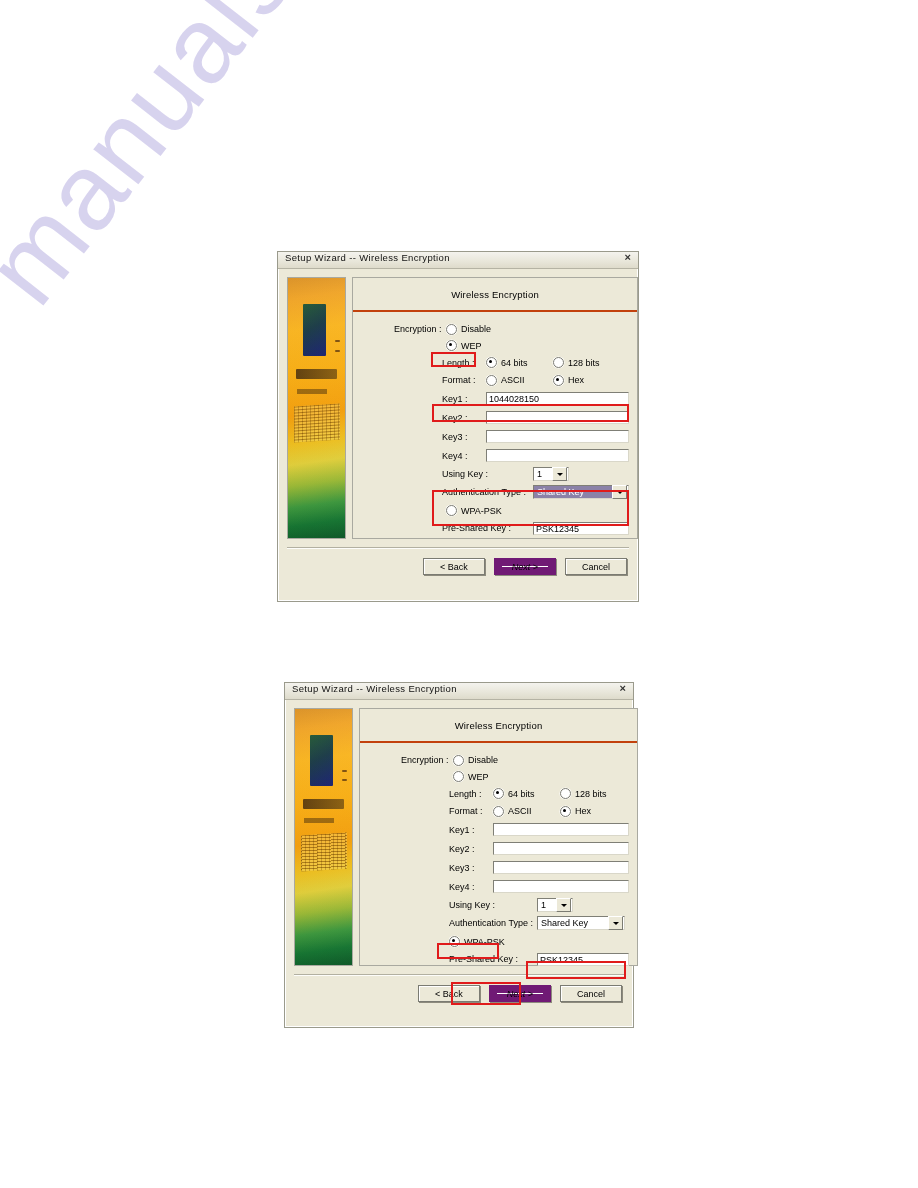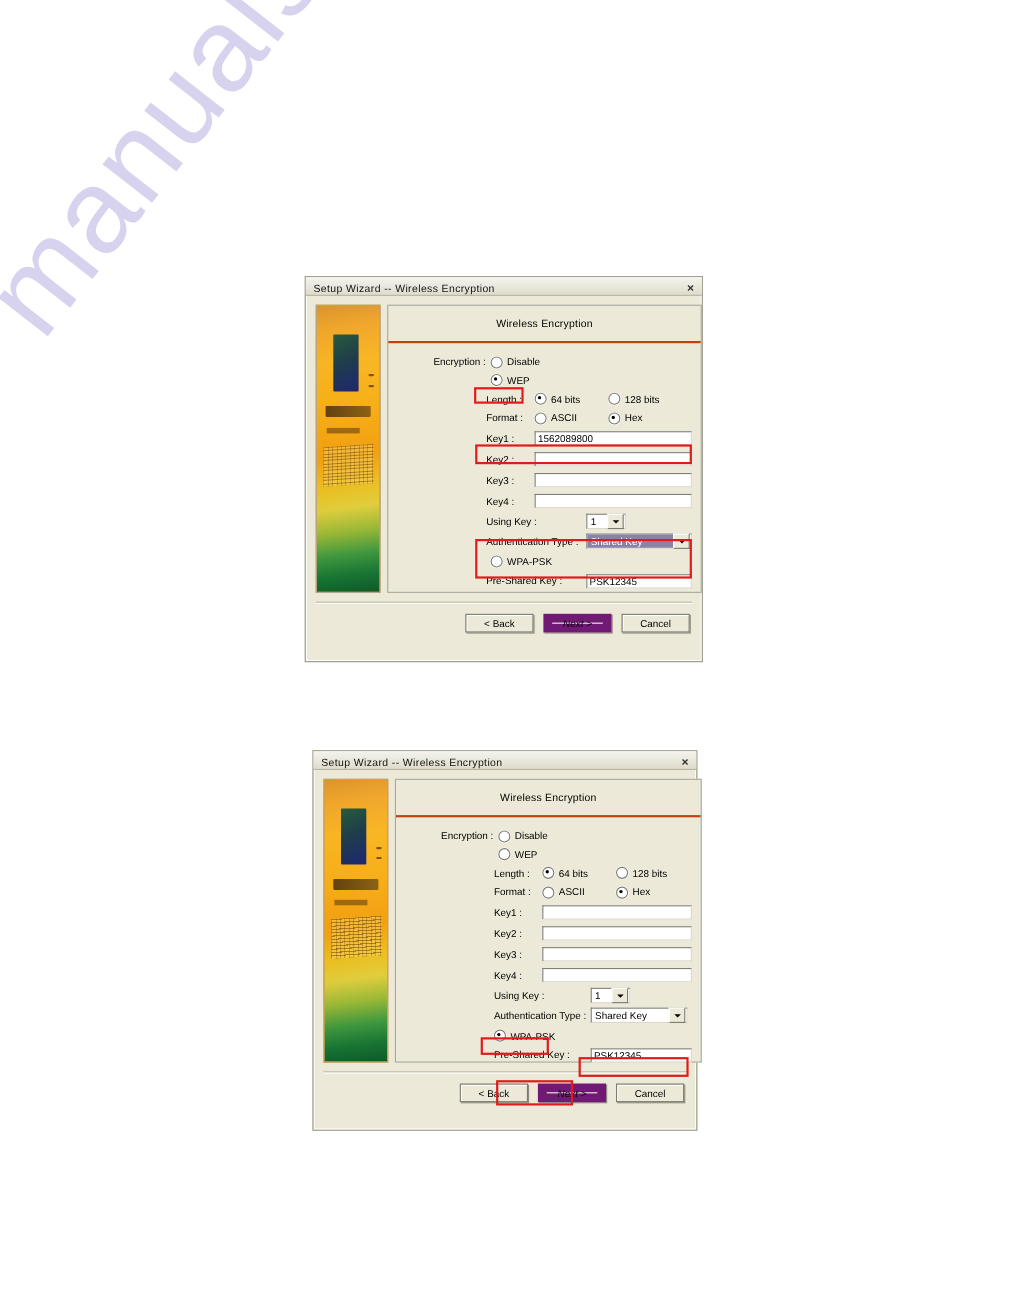--- a/index.html
+++ b/index.html
@@ -38,21 +38,21 @@
     box-shadow:0 0 0 1px #ffffff inset;
     z-index:2;
     font-size:9px;
     color:#000;
   }
   .titlebar{
     height:17px;
     background:linear-gradient(to bottom,#f4f3ee 0%,#e9e7db 55%,#dedbcb 100%);
     border-bottom:1px solid #b5b3a4;
     display:flex;
-    align-items:flex-end;
+    align-items:flex-start;
     padding:0 4px 0 7px;
     box-sizing:border-box;
   }
   .title-text{
     font-size:9.5px;
     letter-spacing:.35px;
     color:#111;
     flex:1;
     white-space:nowrap;
   }
@@ -319,21 +319,21 @@
         <div class="row ind" style="height:18px;">
           <span class="lbl" style="width:44px;">Format :</span>
           <span class="radio"></span>
           <span class="lbl" style="width:52px;">ASCII</span>
           <span class="radio on"></span>
           <span class="lbl">Hex</span>
         </div>
 
         <div class="row ind" style="height:19px;">
           <span class="lbl" style="width:44px;">Key1 :</span>
-          <span class="tinput" style="width:143px;">1562089800</span>
+          <span class="tinput" style="width:143px;">1044028150</span>
         </div>
         <div class="hl" style="left:46px;top:92px;width:197px;height:18px;"></div>
 
         <div class="row ind" style="height:19px;">
           <span class="lbl" style="width:44px;">Key2 :</span>
           <span class="tinput" style="width:143px;"></span>
         </div>
         <div class="row ind" style="height:19px;">
           <span class="lbl" style="width:44px;">Key3 :</span>
           <span class="tinput" style="width:143px;"></span>

